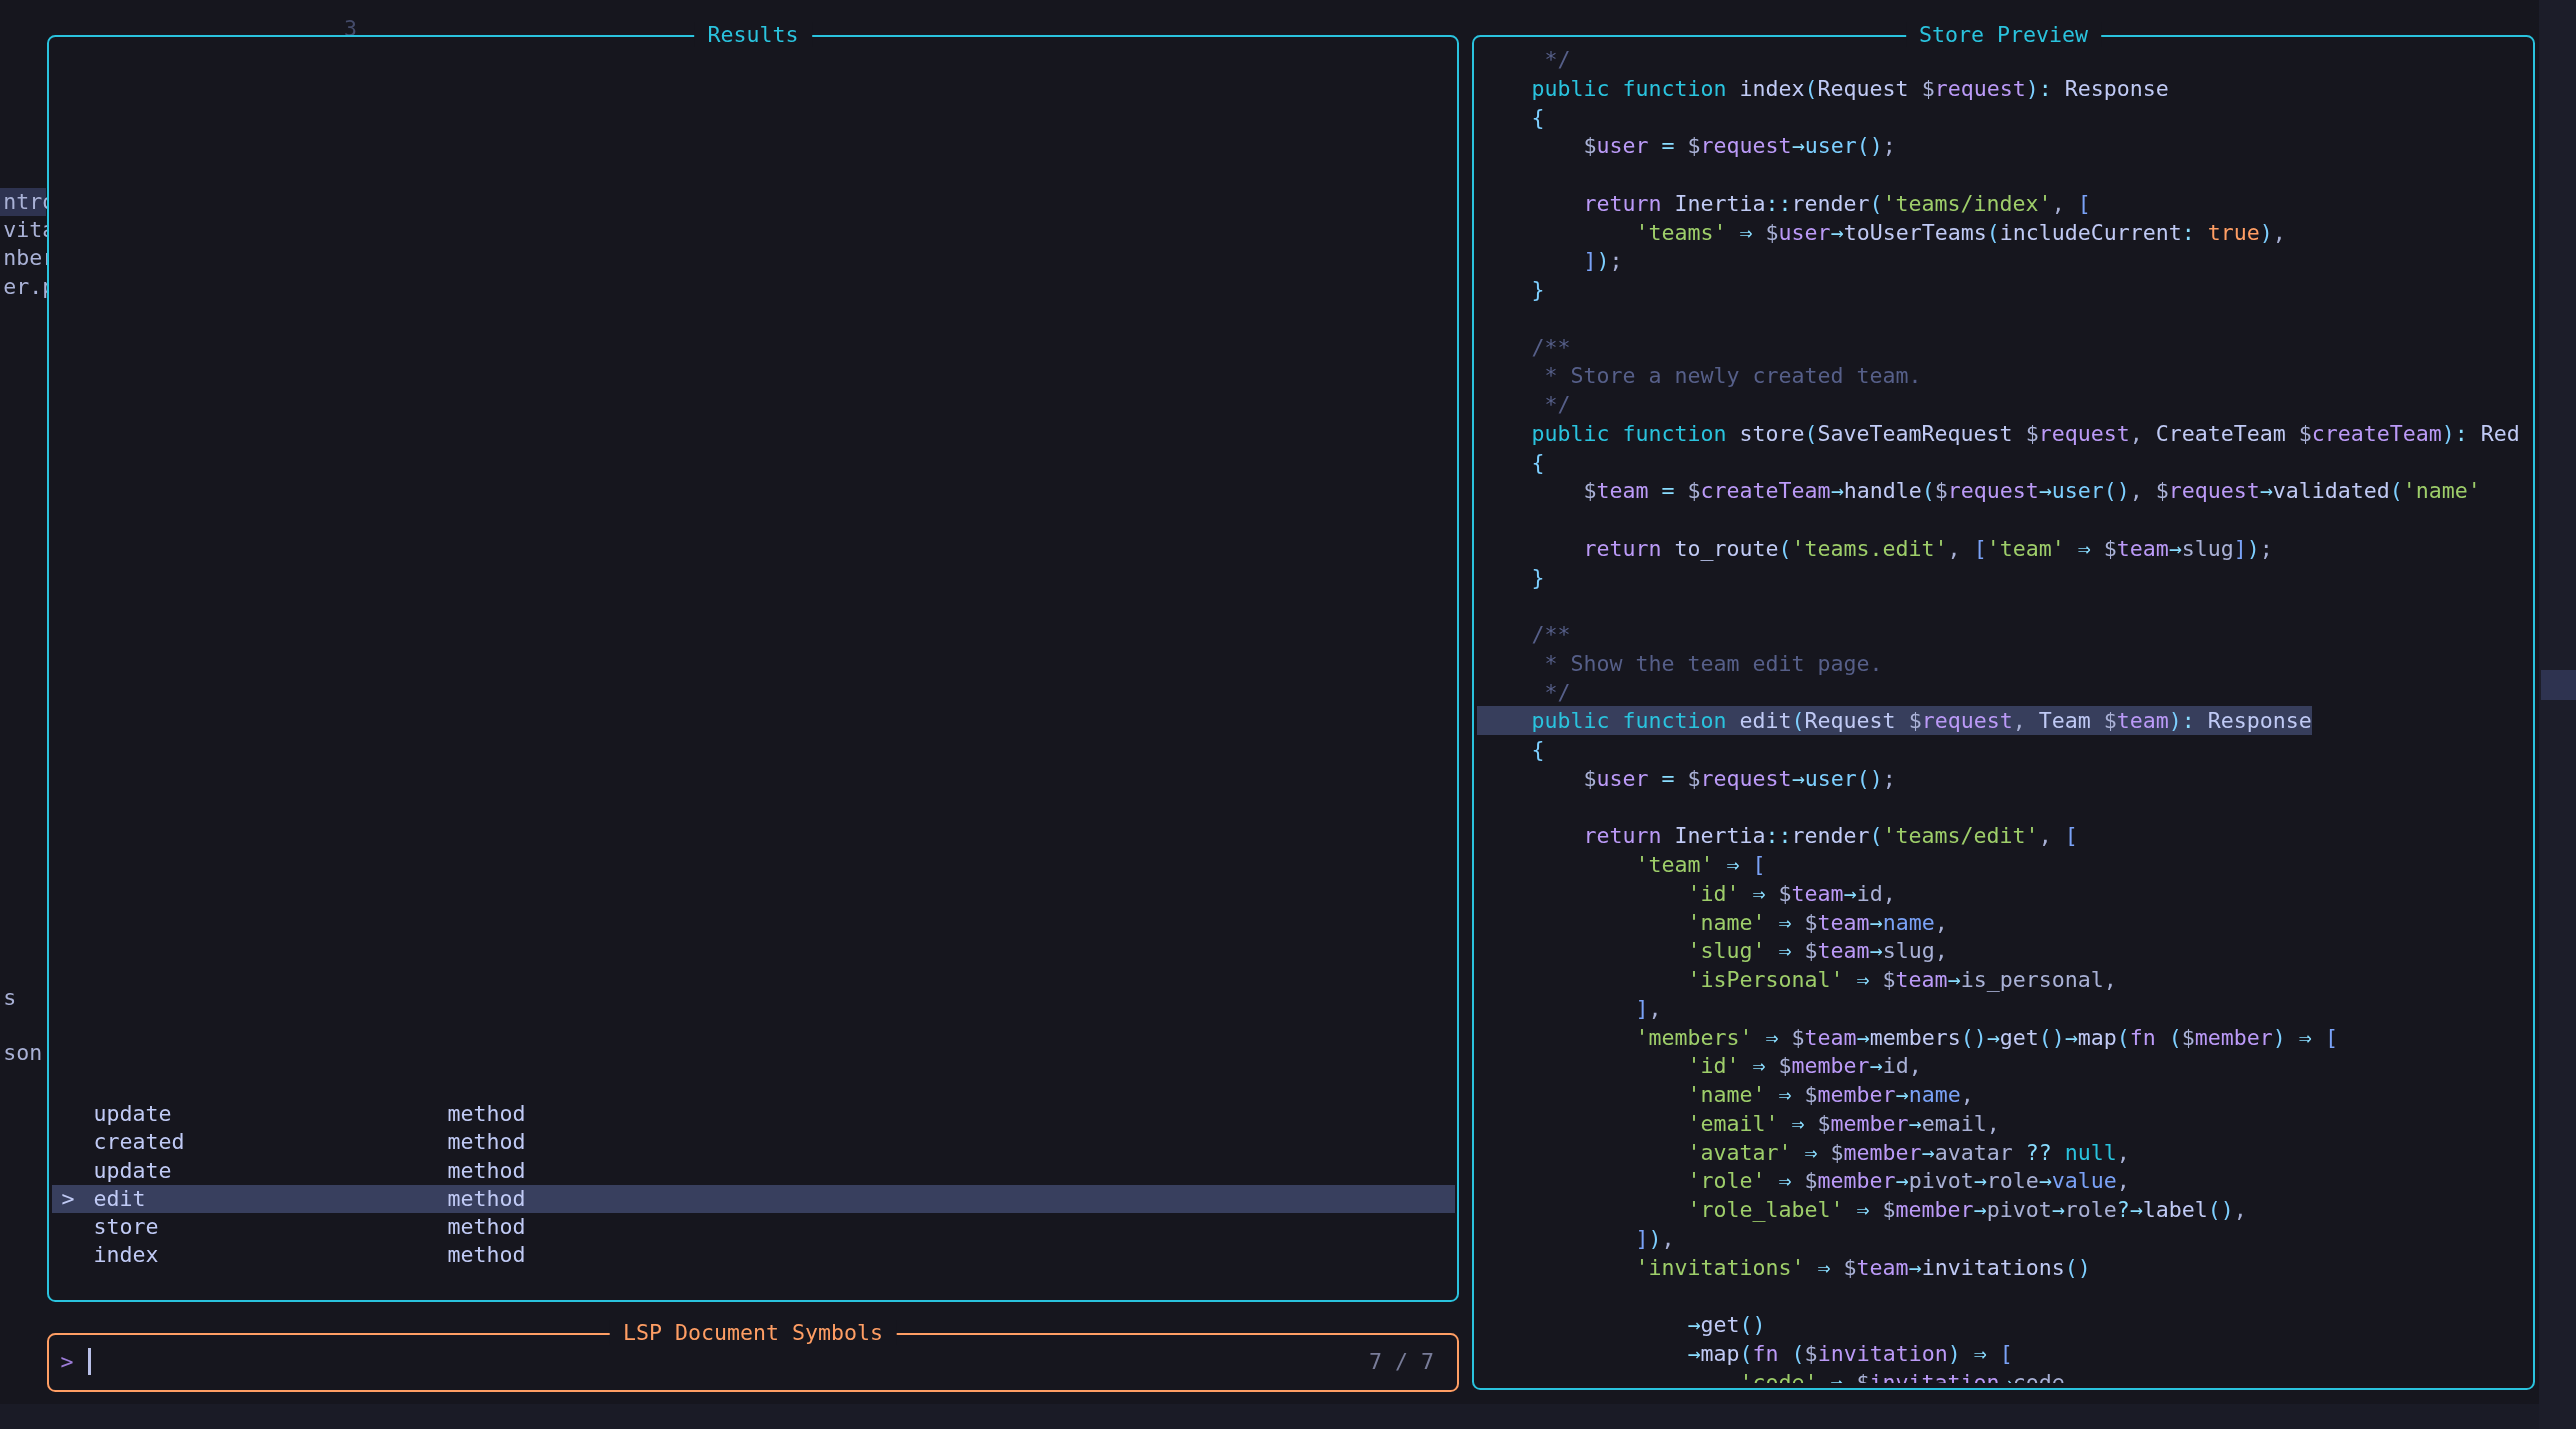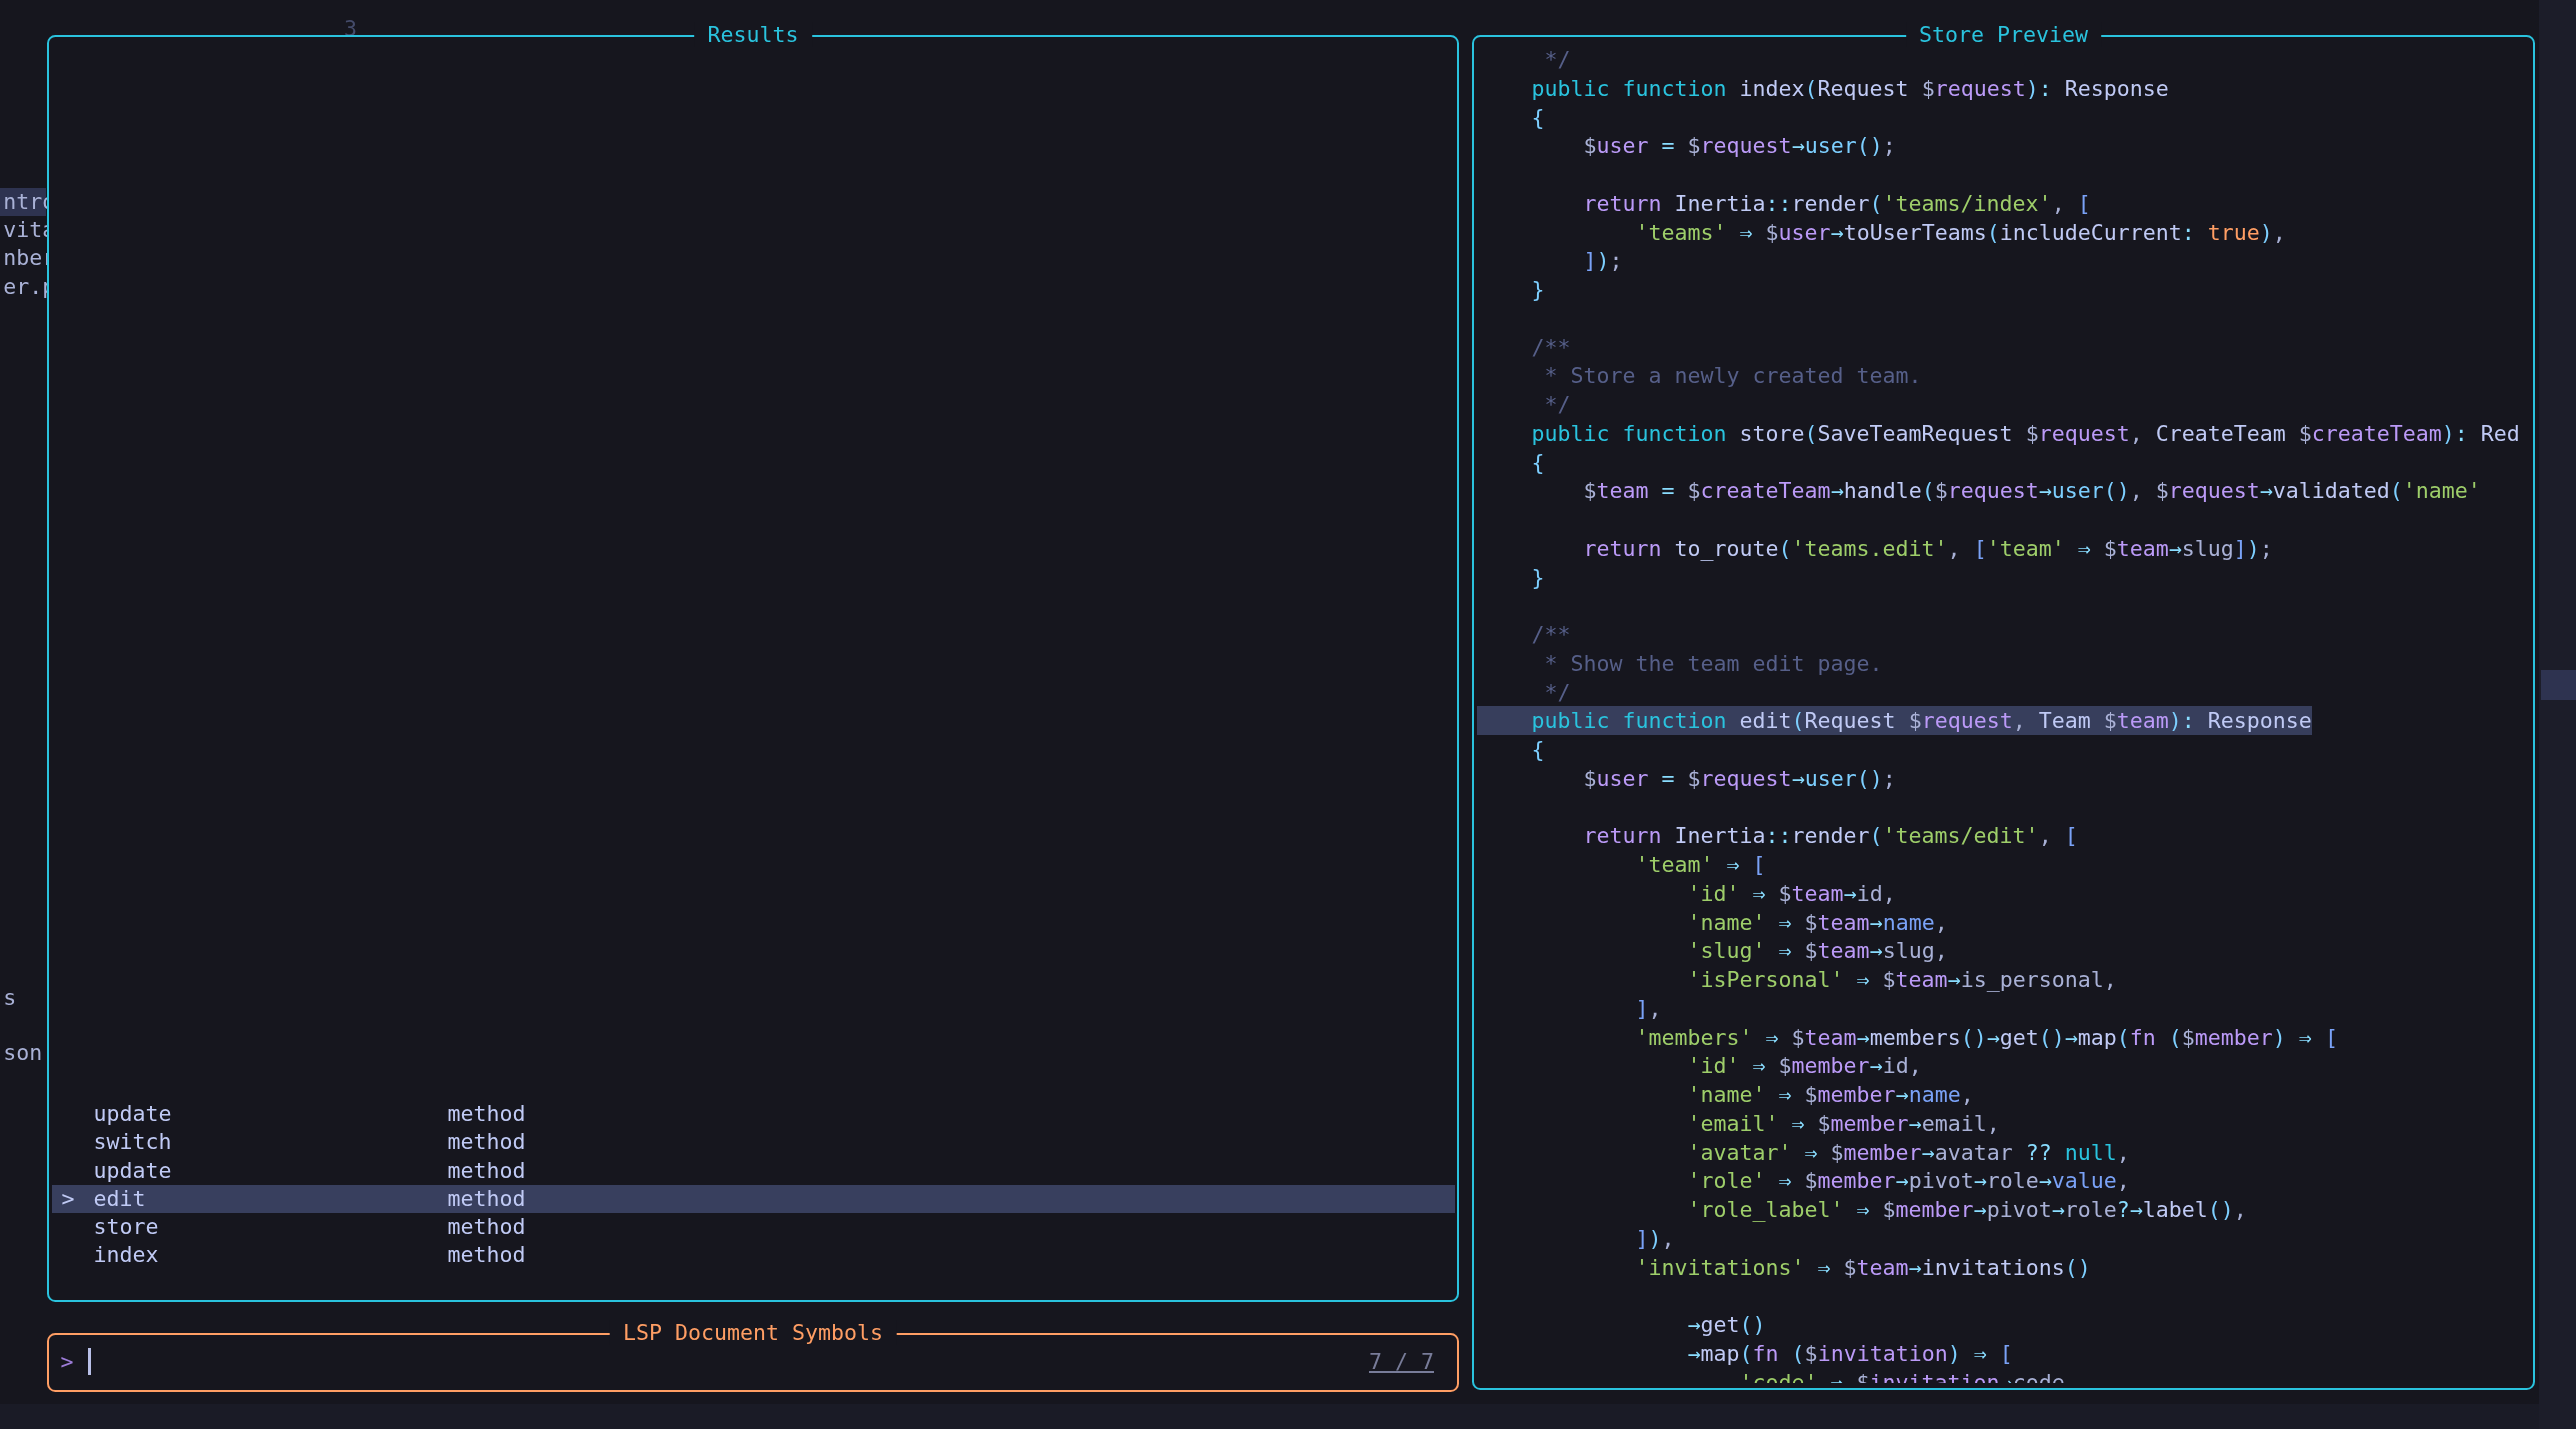--- a/index.html
+++ b/index.html
@@ -27,21 +27,21 @@
   .results-list{position:absolute;left:2.5px;top:1063px;width:1403px;height:200px;}
   .result-row{position:absolute;left:0;width:100%;height:28px;line-height:28px;color:#c0caf5;}
   .result-row.sel{background:#383f5e;}
   .result-row .marker{position:absolute;left:10px;}
   .result-row .rname{position:absolute;left:42px;}
   .result-row .rkind{position:absolute;left:396px;}
 
   
   .prompt-arrow{position:absolute;left:11.6px;top:12.5px;height:28px;line-height:28px;color:#9d7cd8;}
   .prompt-cursor{position:absolute;left:39px;top:13.3px;width:2.5px;height:26.6px;background:#b9c0e8;}
-  .prompt-counter{position:absolute;right:23px;top:12.5px;height:28px;line-height:28px;color:#787c99;text-decoration:underline;}
+  .prompt-counter{position:absolute;right:23px;top:12.5px;height:28px;line-height:28px;color:#787c99;}
 
   
   .preview-code{position:absolute;left:2.5px;top:8.3px;width:1054px;height:1338px;overflow:hidden;}
   .code-line{position:absolute;left:0;height:29px;line-height:29px;padding-left:55px;white-space:pre;}
   .code-line.hl{background:#373e5c;}
 
   
   .scroll-strip{position:absolute;left:2539px;top:0;width:37px;height:1429px;background:#1c1d29;}
   .scroll-thumb{position:absolute;left:2541px;top:670px;width:35px;height:30px;background:#2e3350;}
 </style>
@@ -74,21 +74,21 @@
   <div class="scroll-thumb"></div>
 
   <div class="panel" id="results-panel">
     <span class="panel-title">Results</span>
     <div class="results-list">
         <div class="result-row" style="top: 0px;">
           <span class="rname">update</span>
           <span class="rkind" style="color: rgb(192, 202, 245);">method</span>
         </div>
         <div class="result-row" style="top: 28px;">
-          <span class="rname">switch</span>
+          <span class="rname">created</span>
           <span class="rkind" style="color: rgb(192, 202, 245);">method</span>
         </div>
         <div class="result-row" style="top: 57px;">
           <span class="rname">update</span>
           <span class="rkind" style="color: rgb(192, 202, 245);">method</span>
         </div>
         <div class="result-row sel" style="top: 85px;">
           <span class="marker">&gt;</span>
           <span class="rname">edit</span>
           <span class="rkind" style="color: rgb(192, 202, 245);">method</span>

